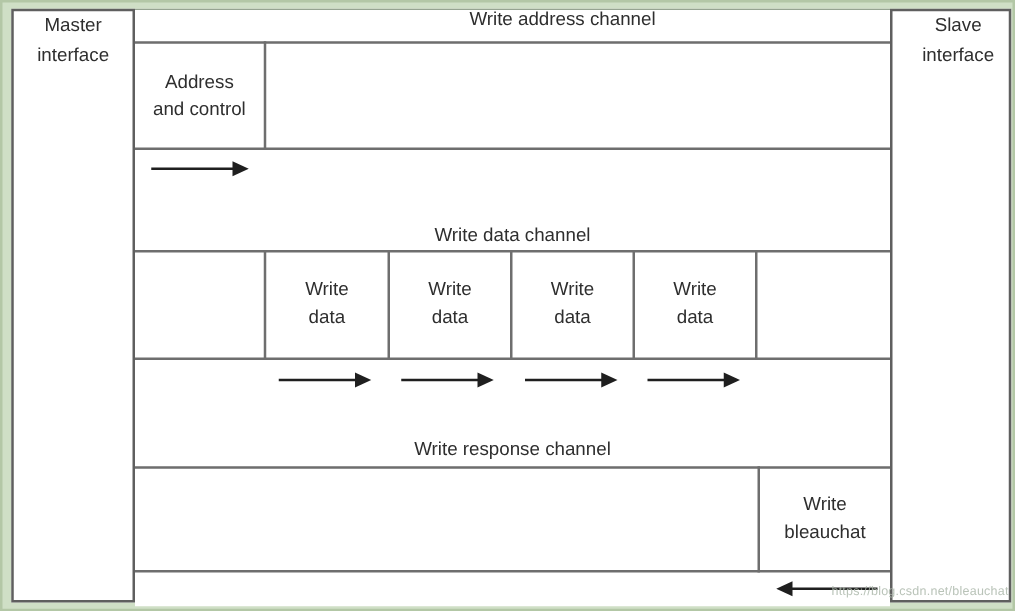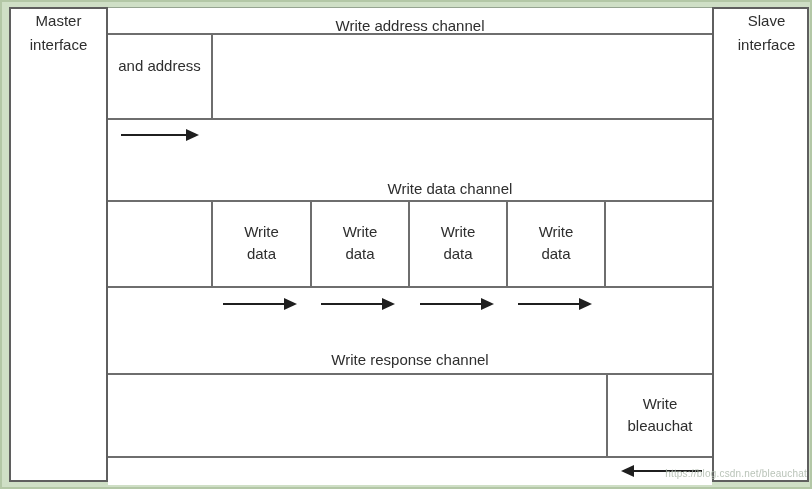--- a/index.html
+++ b/index.html
@@ -83,26 +83,27 @@
   <div class="line-h" style="top:454px;"></div>
 
   <div class="line-v" style="left:209px; top:31px;  height:87px;"></div>
   <div class="line-v" style="left:209px; top:198px; height:88px;"></div>
   <div class="line-v" style="left:308px; top:198px; height:88px;"></div>
   <div class="line-v" style="left:406px; top:198px; height:88px;"></div>
   <div class="line-v" style="left:504px; top:198px; height:88px;"></div>
   <div class="line-v" style="left:602px; top:198px; height:88px;"></div>
   <div class="line-v" style="left:604px; top:371px; height:85px;"></div>
 
-  <div class="channel-title" style="top:15px;">Write address channel</div>
-  <div class="channel-title" style="top:178px;padding-left:40px;">Write data channel</div>
+  <div class="channel-title" style="top:5px;padding-left:40px;">Write address channel</div>
+  <div class="channel-title" style="top:178px;">Write data channel</div>
   <div class="channel-title" style="top:349px;text-align:center;">Write response channel</div>
 
   <div class="box-label" style="left:106px; top:53px; width:103px;">
-    <div>and address</div>
+    <div>Address</div>
+    <div>and control</div>
   </div>
 
   <div class="box-label" style="left:211px; top:219px; width:97px;">
     <div>Write</div>
     <div>data</div>
   </div>
   <div class="box-label" style="left:310px; top:219px; width:96px;">
     <div>Write</div>
     <div>data</div>
   </div>

